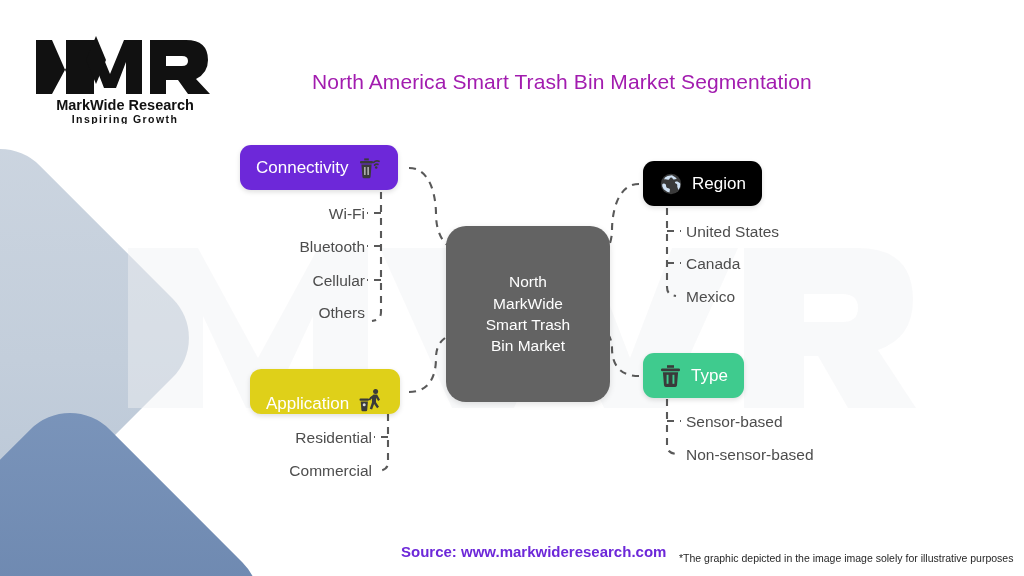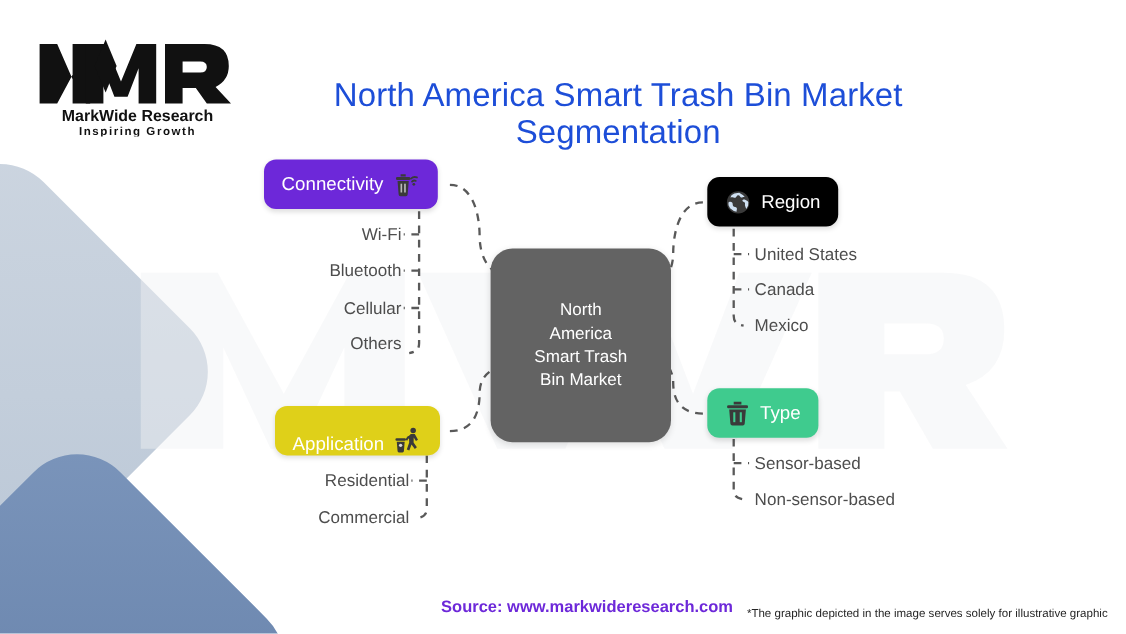--- a/index.html
+++ b/index.html
@@ -30,21 +30,21 @@
     opacity:.45;pointer-events:none;
   }
 
   
   .logo{position:absolute;left:30px;top:32px;width:190px;height:92px;}
 
   
   .title{
     position:absolute;left:232px;top:70px;width:660px;
     text-align:center;
-    font-size:30px;color:#1d4ed8;font-weight:400;
+    font-size:21px;color:#a21caf;font-weight:400;
     letter-spacing:.1px;
   }
 
   
   .wires{position:absolute;left:0;top:0;width:1024px;height:576px;pointer-events:none;}
 
   
   .center-node{
     position:absolute;left:446px;top:226px;width:164px;height:176px;
     background:#636363;border-radius:20px;
@@ -139,21 +139,21 @@
       <path d="M667 263 L681 263"></path>
 
       <path d="M667 399 L667 445 C 667 451 670 453 676 454"></path>
       <path d="M667 421 L681 421"></path>
     </g>
   </svg>
 
   <div class="center-node" style="background: rgb(99, 99, 99);">
     <div class="ctext">
       <div>North</div>
-      <div>America</div>
+      <div>MarkWide</div>
       <div>Smart Trash</div>
       <div>Bin Market</div>
     </div>
   </div>
 
   <div class="badge" id="badge-connectivity" style="background: #6d28d9; justify-content: space-between;">
     <span class="blabel">Connectivity</span>
     <span class="bicon">
       <svg width="24" height="25" viewBox="0 0 24 25">
         <g fill="#3a3a3a">
@@ -220,15 +220,15 @@
           <rect x="13.5" y="11.8" width="1.9" height="9" fill="#3fcb8e"></rect>
         </g>
       </svg>
     </span>
     <span class="blabel">Type</span>
   </div>
   <div class="leaf l" style="left:686px;top:413px;">Sensor-based</div>
   <div class="leaf l" style="left:686px;top:446px;">Non-sensor-based</div>
 
   <div class="src">Source: www.markwideresearch.com</div>
-  <div class="disclaimer">*The graphic depicted in the image serves solely for illustrative graphic</div>
+  <div class="disclaimer">*The graphic depicted in the image image solely for illustrative purposes</div>
 
 </div>
 
 </body></html>

